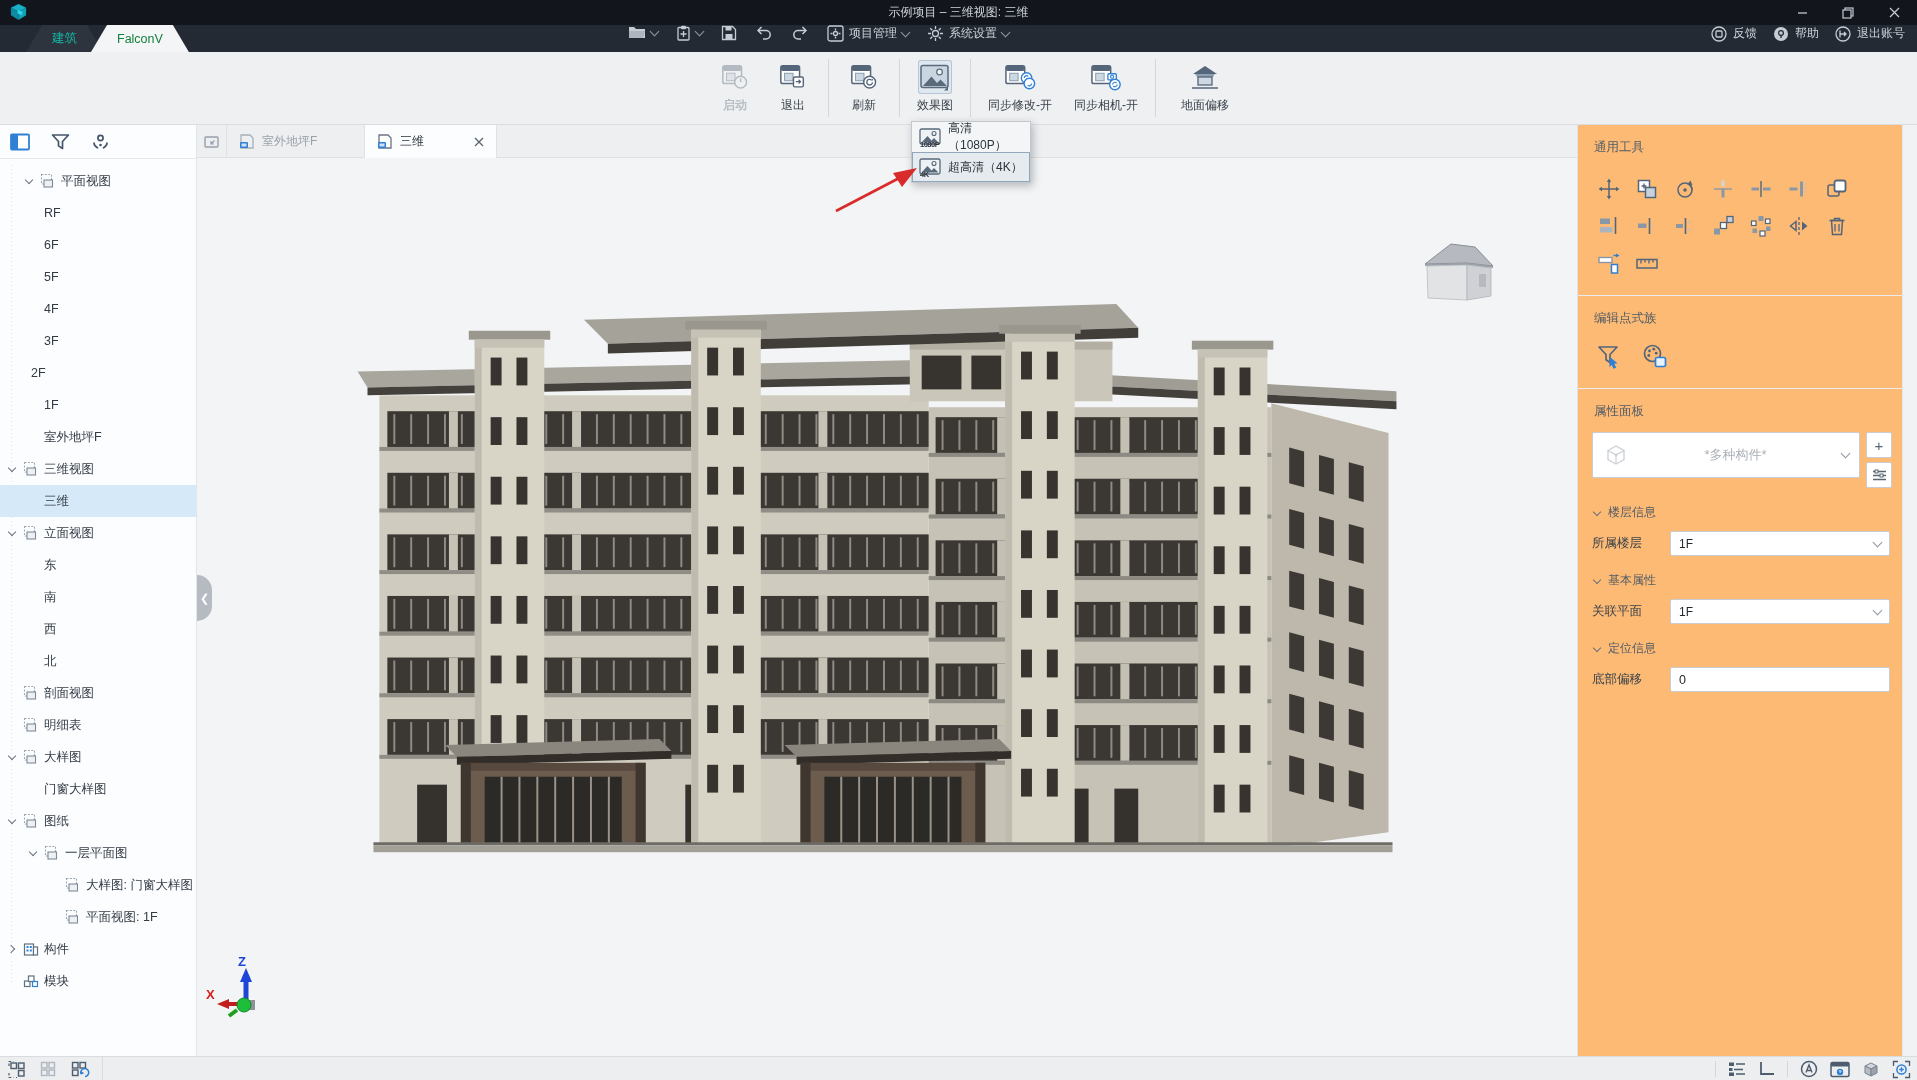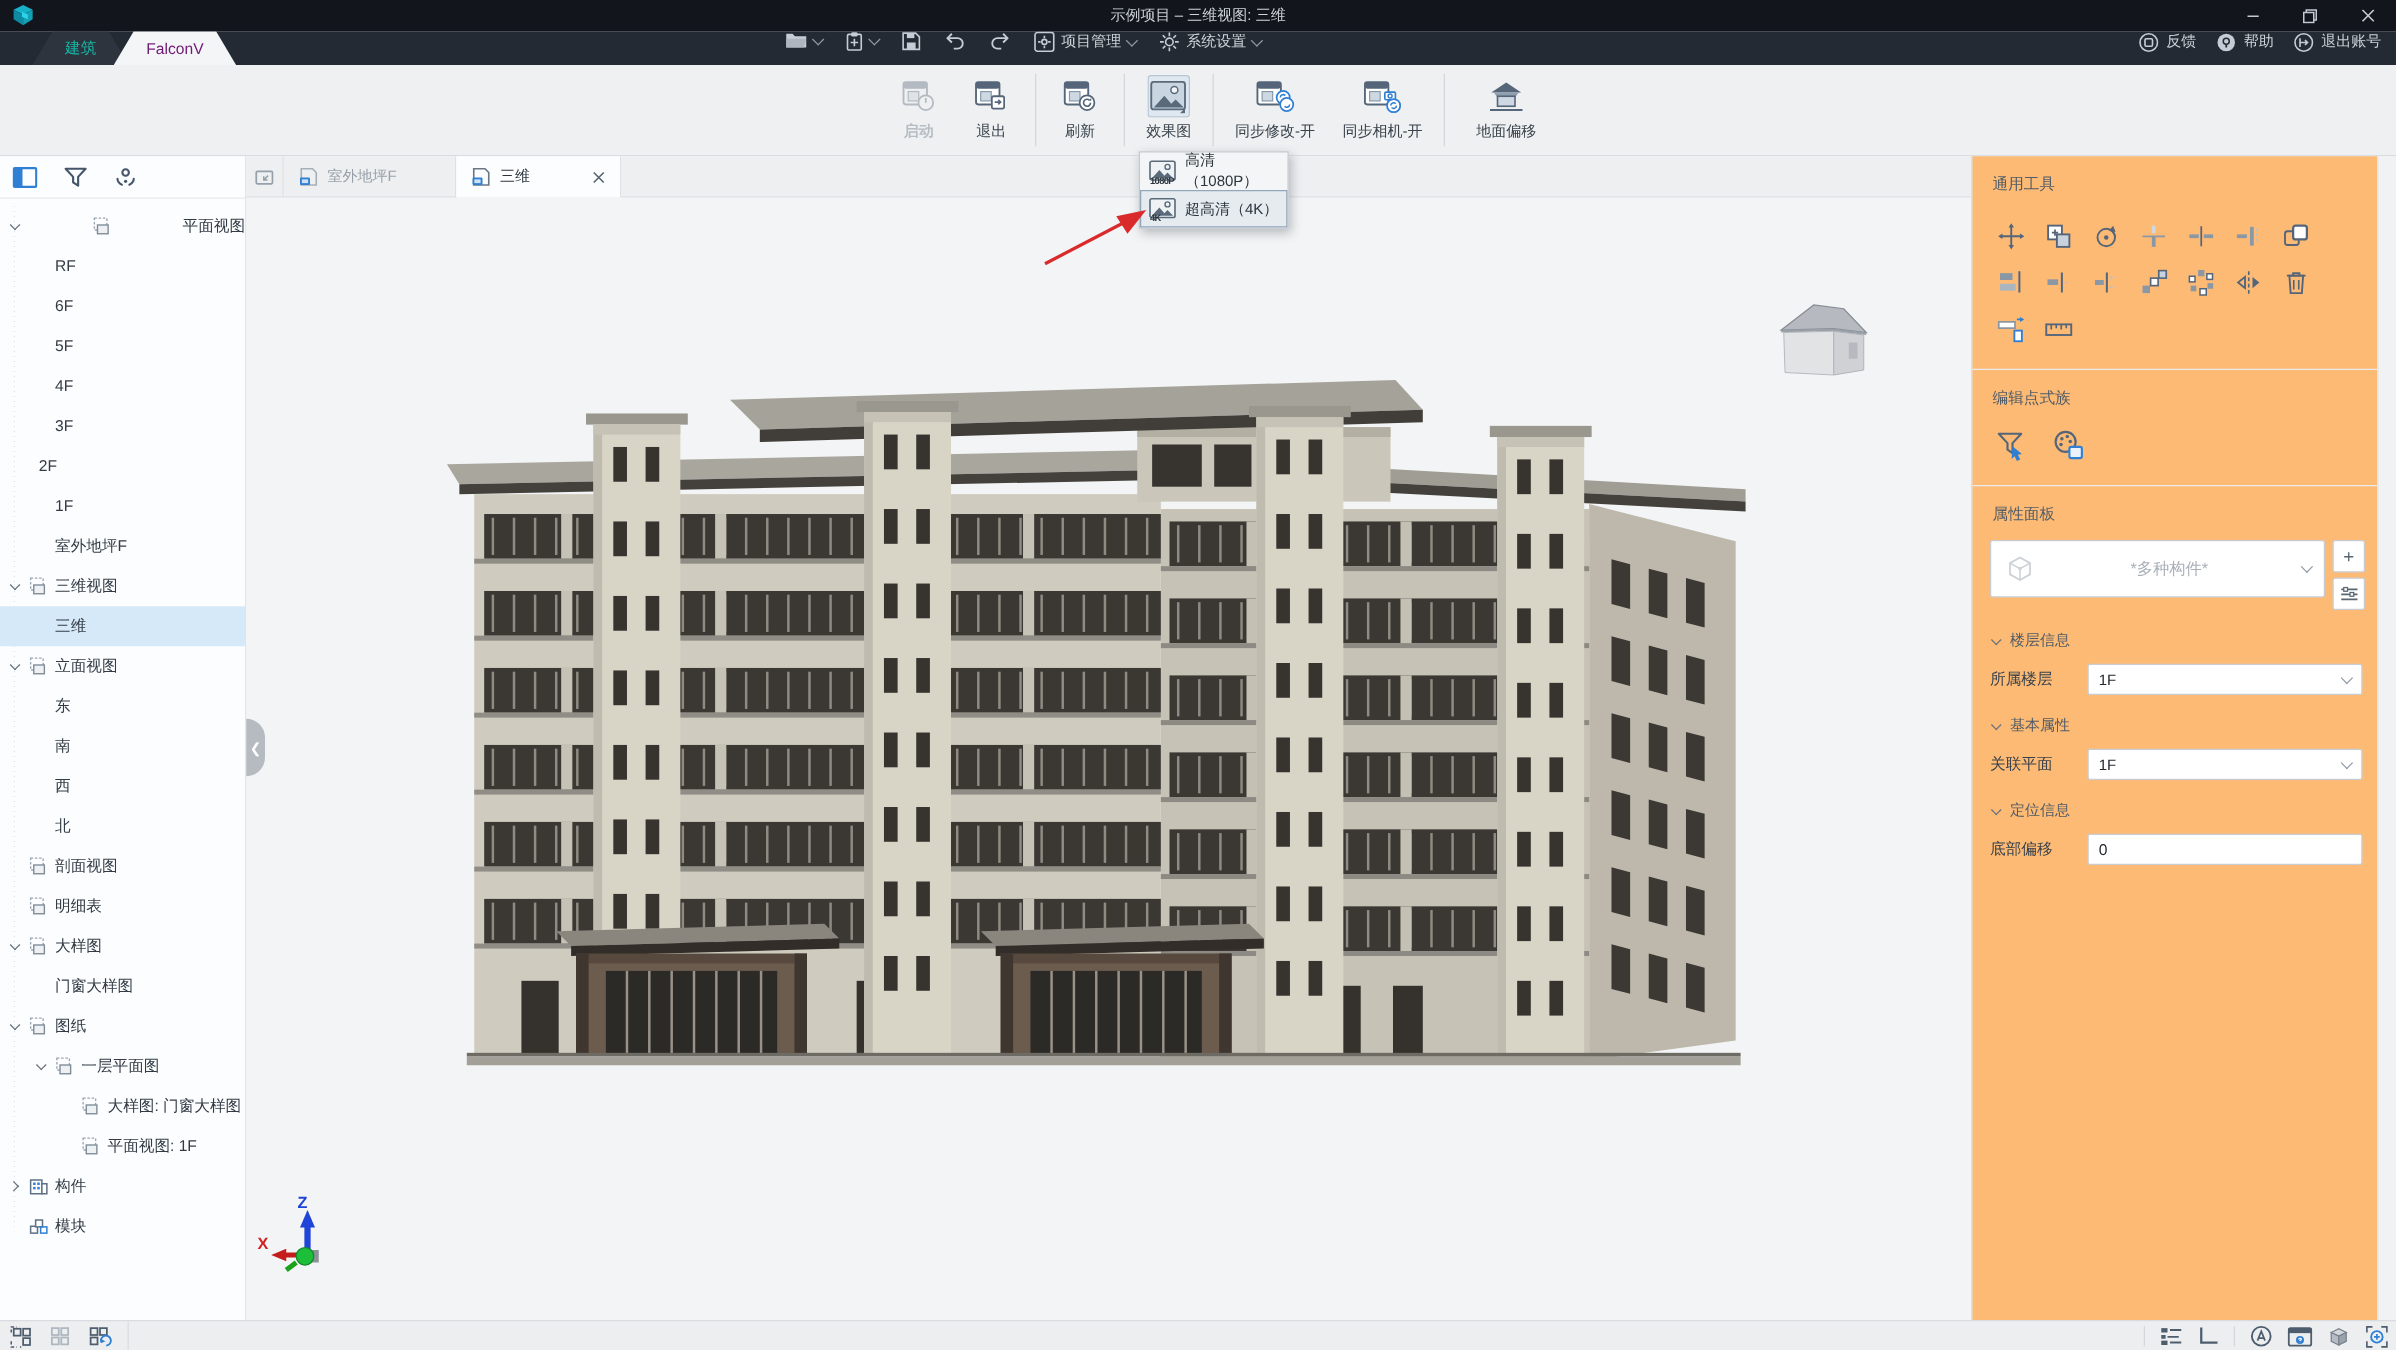--- a/index.html
+++ b/index.html
@@ -15,21 +15,21 @@
     line-height:25px; color:#cdd3d9; font-size:12px; white-space:nowrap; }
   .win-controls { position:absolute; right:0; top:0; height:25px; display:flex; }
   .win-btn { width:46px; height:25px; display:flex; align-items:center; justify-content:center; color:#c3c9d1; }
 
   
   .menubar { position:absolute; left:0; top:25px; width:1917px; height:27px; background:#232a33; }
   .ribbon-tabs { position:absolute; left:26px; top:0; height:27px; display:flex; }
   .rtab { height:27px; padding:0 26px; display:flex; align-items:center; font-size:12.5px;
     clip-path:polygon(16px 0, calc(100% - 16px) 0, 100% 100%, 0 100%); }
   .rtab.inactive { background:#2d343e; color:#14b8a6;text-align:center; }
-  .rtab.active { background:#f4f5f6; color:#701a75; margin-left:-12px; }
+  .rtab.active { background:#f4f5f6; color:#15803d; margin-left:-12px; }
   .menu-icons { position:absolute; left:628px; top:0; height:27px; display:flex; align-items:flex-start; gap:18px; color:#c6ccd4; }
   .menu-item { display:flex; align-items:center; gap:5px; }
   .menu-label { color:#ccd2d8; font-size:12px; }
   .chev-dn { width:7px; height:7px; border-right:1.4px solid #8f98a3; border-bottom:1.4px solid #8f98a3;
     transform:rotate(45deg); margin-top:-3px; }
   .menu-right { position:absolute; right:12px; top:0; height:17px; display:flex; align-items:center; gap:16px; }
   .mr-link { display:flex; align-items:center; gap:6px; color:#ccd2d8; }
 
   
   .ribbon { position:absolute; left:0; top:52px; width:1917px; height:73px; background:#eef0f1; border-bottom:1px solid #dadde0; }
@@ -351,21 +351,21 @@
       </span>
       <span class="sb-tbtn">
         <svg width="19" height="19" viewBox="0 0 19 19">
             <circle cx="9.5" cy="6" r="2.6" fill="none" stroke="#45556a" stroke-width="1.7"></circle>
             <path d="M3 11c0 3 3 4.5 3.5 4.8M16 11c0 3-3 4.5-3.5 4.8" fill="none" stroke="#45556a" stroke-width="1.7" stroke-linecap="round"></path>
             <circle cx="9.5" cy="13" r="1.3" fill="#45556a"></circle>
           </svg>
       </span>
     </div>
     <div class="tree">
-        <div class="tree-row" style="padding-left: 5px; justify-content: space-between;">
+        <div class="tree-row" style="padding-left: 22px;">
           <span class="t-chev">
             <span class="c-dn"></span>
           </span>
           <span class="t-ic">
             <svg width="16" height="16" viewBox="0 0 16 16">
               <rect x="1.5" y="1.5" width="10" height="9.5" fill="none" stroke="#9aa6b2" stroke-width="1.1" stroke-dasharray="2 1.4"></rect>
               <rect x="4" y="7" width="8.5" height="7" fill="#eef1f3" stroke="#7e8b97" stroke-width="1.1"></rect>
             </svg>
           </span>
           <span class="t-label">平面视图</span>

